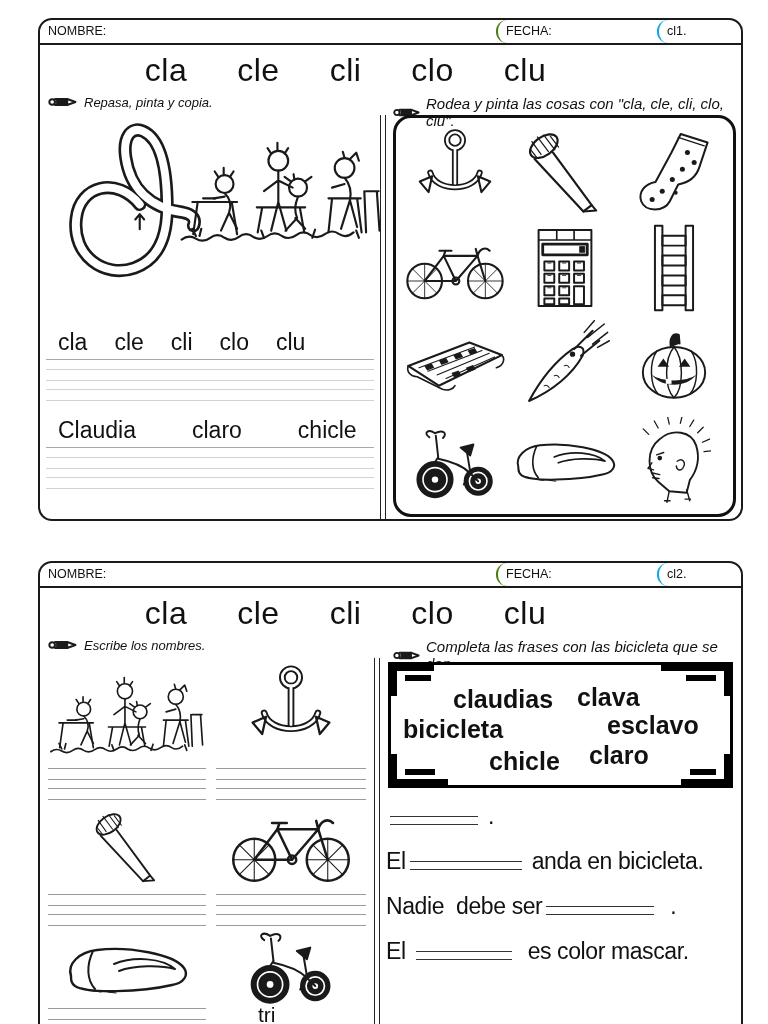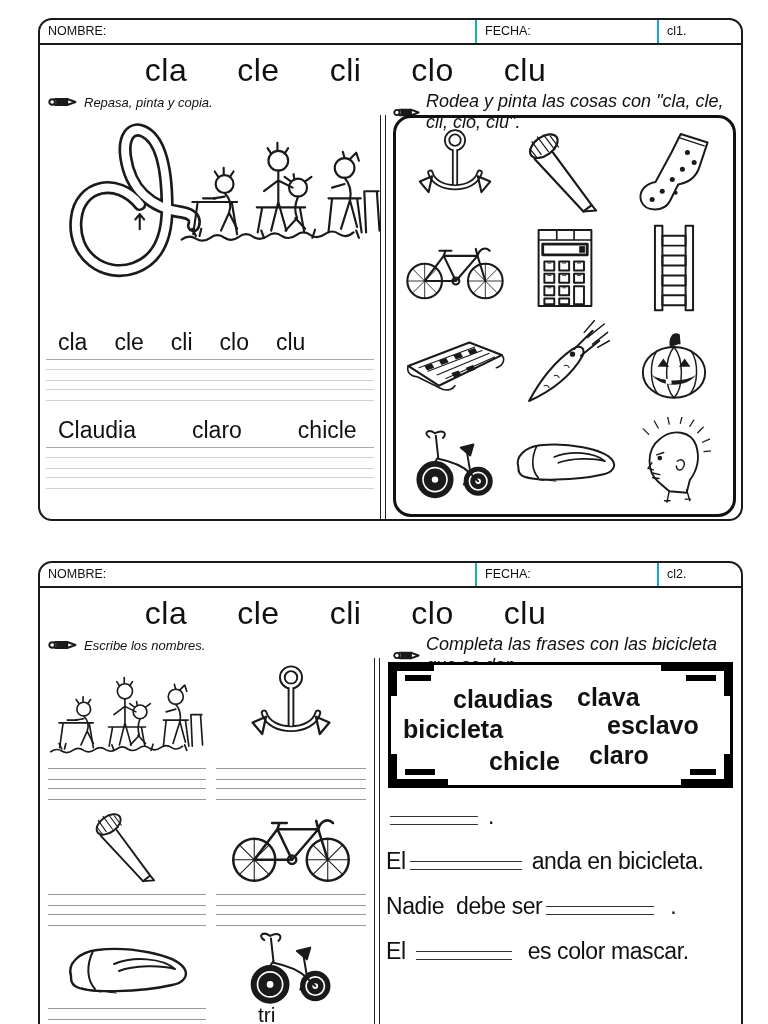--- a/index.html
+++ b/index.html
@@ -7,32 +7,32 @@
               font-family:"Liberation Sans", sans-serif; color:#111; }
   .page { position:relative; width:768px; height:1024px; background:#fff; }
 
   
   .panel { position:absolute; left:38px; width:705px; border:2.5px solid #1a1a1a;
            border-radius:14px; background:#fff; overflow:hidden; }
   #ws1 { top:18px;  height:503px; }
   #ws2 { top:561px; height:520px; }
 
   .hdr { display:flex; height:25px; border-bottom:2px solid #1a1a1a; font-size:12.5px; }
-  .hdr-cell { padding:4px 0 4px 8px; }
+  .hdr-cell { padding:4px 0 4px 8px;border-radius:11px; }
   .hdr-nombre { flex:1 1 auto; }
-  .hdr-fecha  { width:182px; border-left:2px solid #14b8a6; }
+  .hdr-fecha  { width:161px; border-left:2px solid #4d7c0f; }
   .hdr-code   { width:84px;  border-left:2px solid #0ea5e9; }
 
   .title-row { display:flex; justify-content:center; gap:50px; padding:7px 90px 0 0;
                height:46px; font-size:32px; letter-spacing:0.5px; }
 
   .instr-row { display:flex; height:22px; font-size:13px; font-style:italic; }
   .instr-left  { width:347px; display:flex; align-items:center; gap:6px; padding-left:8px; }
   .instr-right { flex:1; display:flex; align-items:center; gap:5px; padding-left:6px;
-                 font-size:18px;margin-top:20px; }
+                 font-size:15px;margin-top:20px; }
   .pencil { flex:0 0 auto; }
 
   .body-row { display:flex; align-items:stretch; }
   #ws1 .body-row { height:408px; }
   #ws2 .body-row { height:427px; }
   .vdivider { width:6px; border-left:1.5px solid #222; border-right:1.5px solid #222;
               margin:2px 0; }
 
   
   .ws1-left { width:340px; position:relative; padding:2px 6px 0 6px; }

